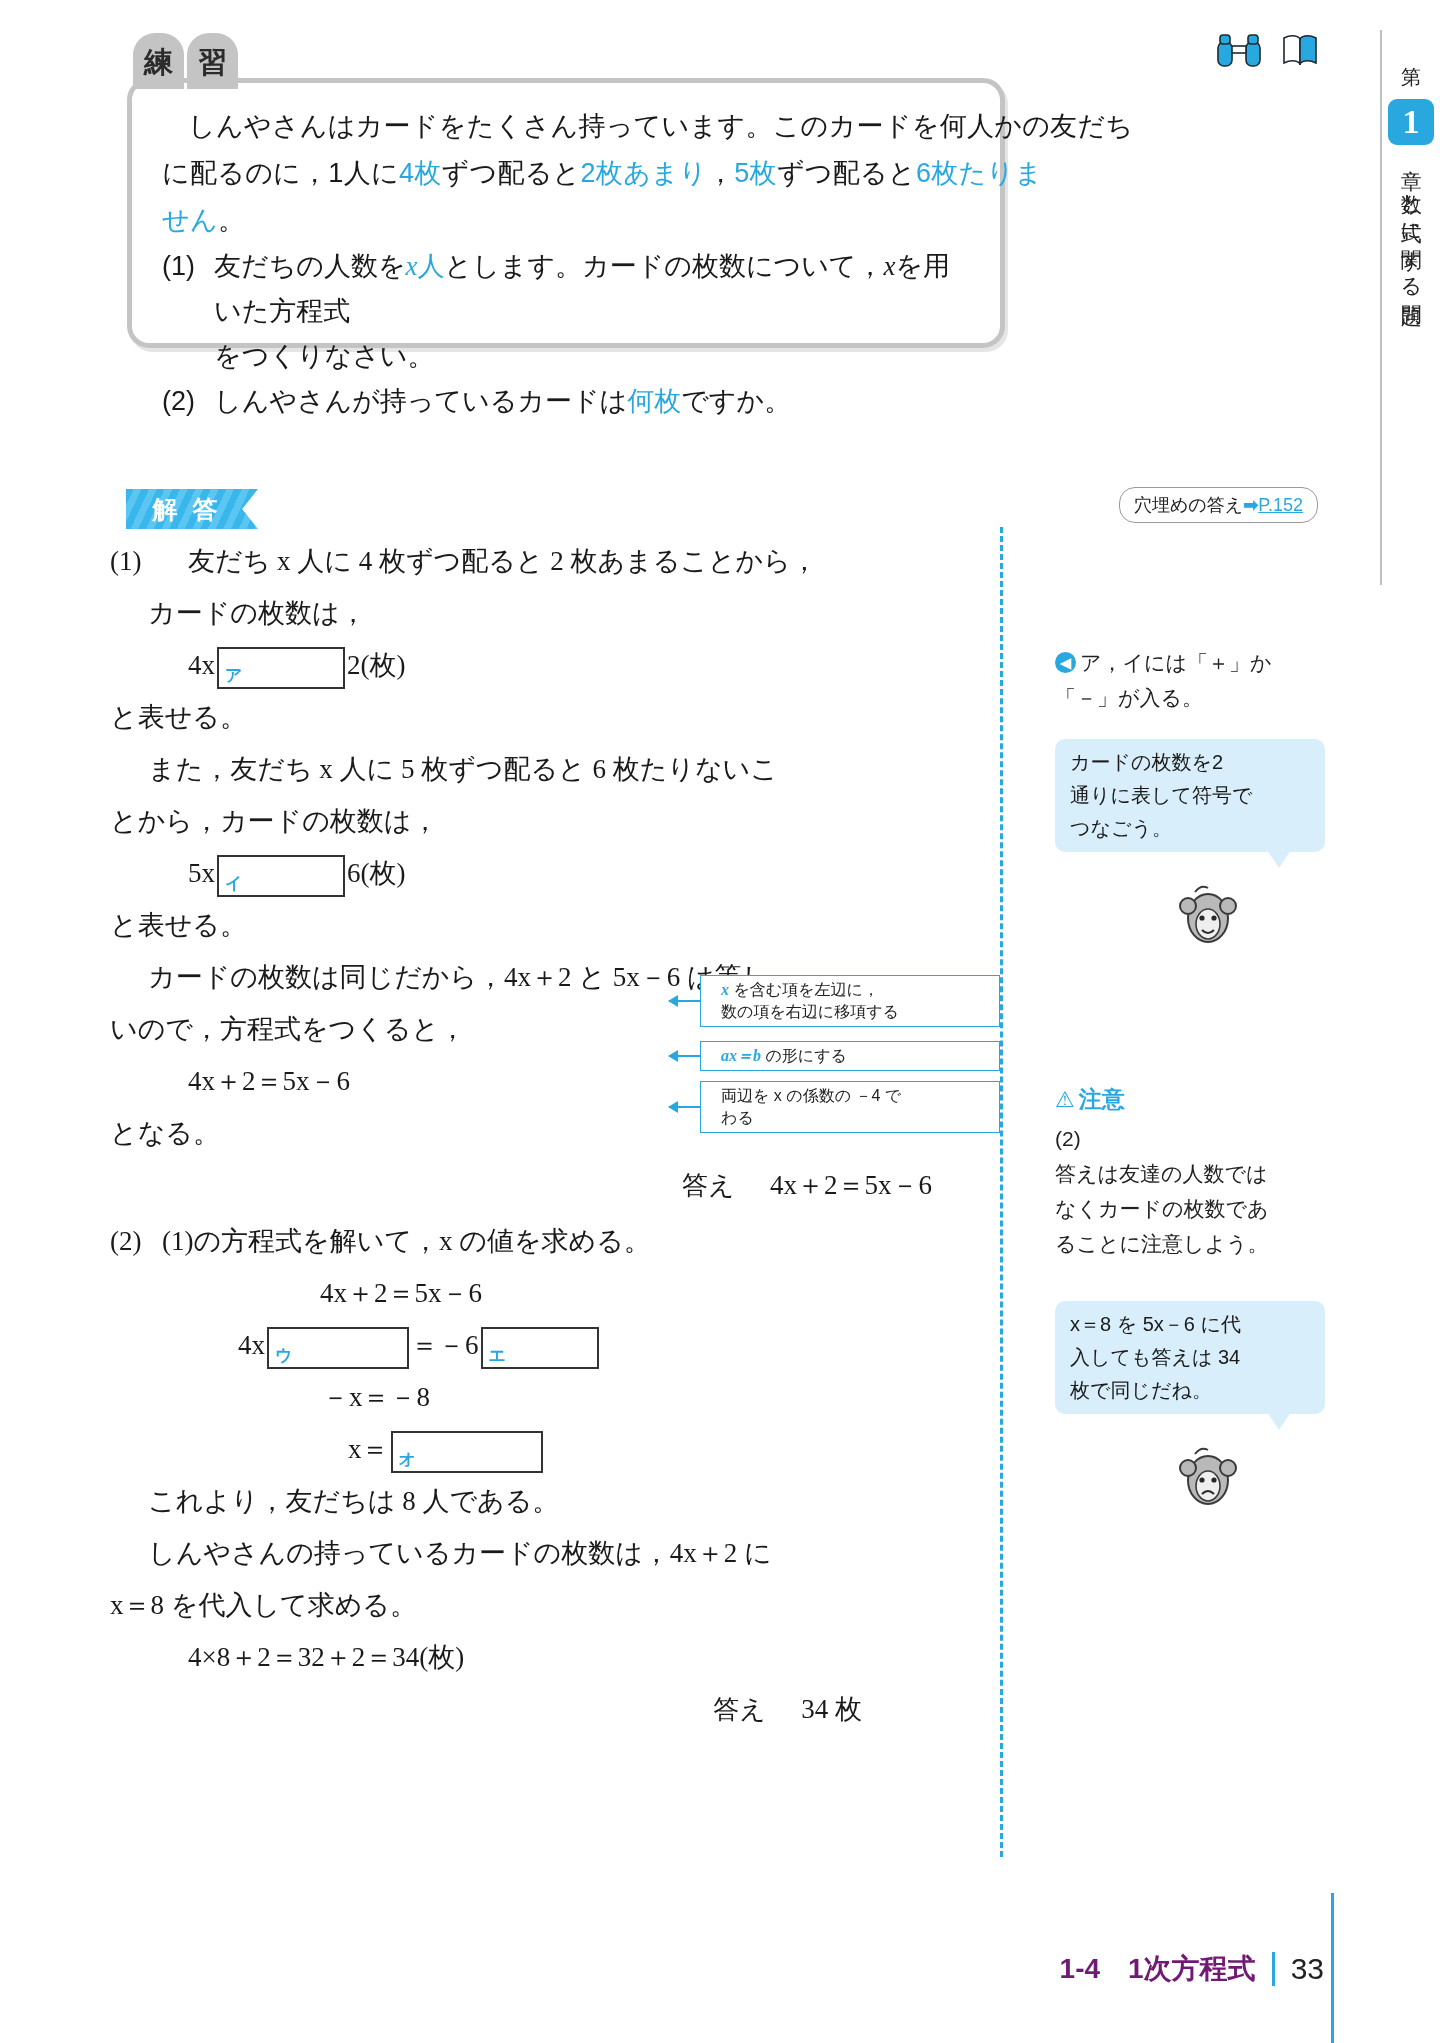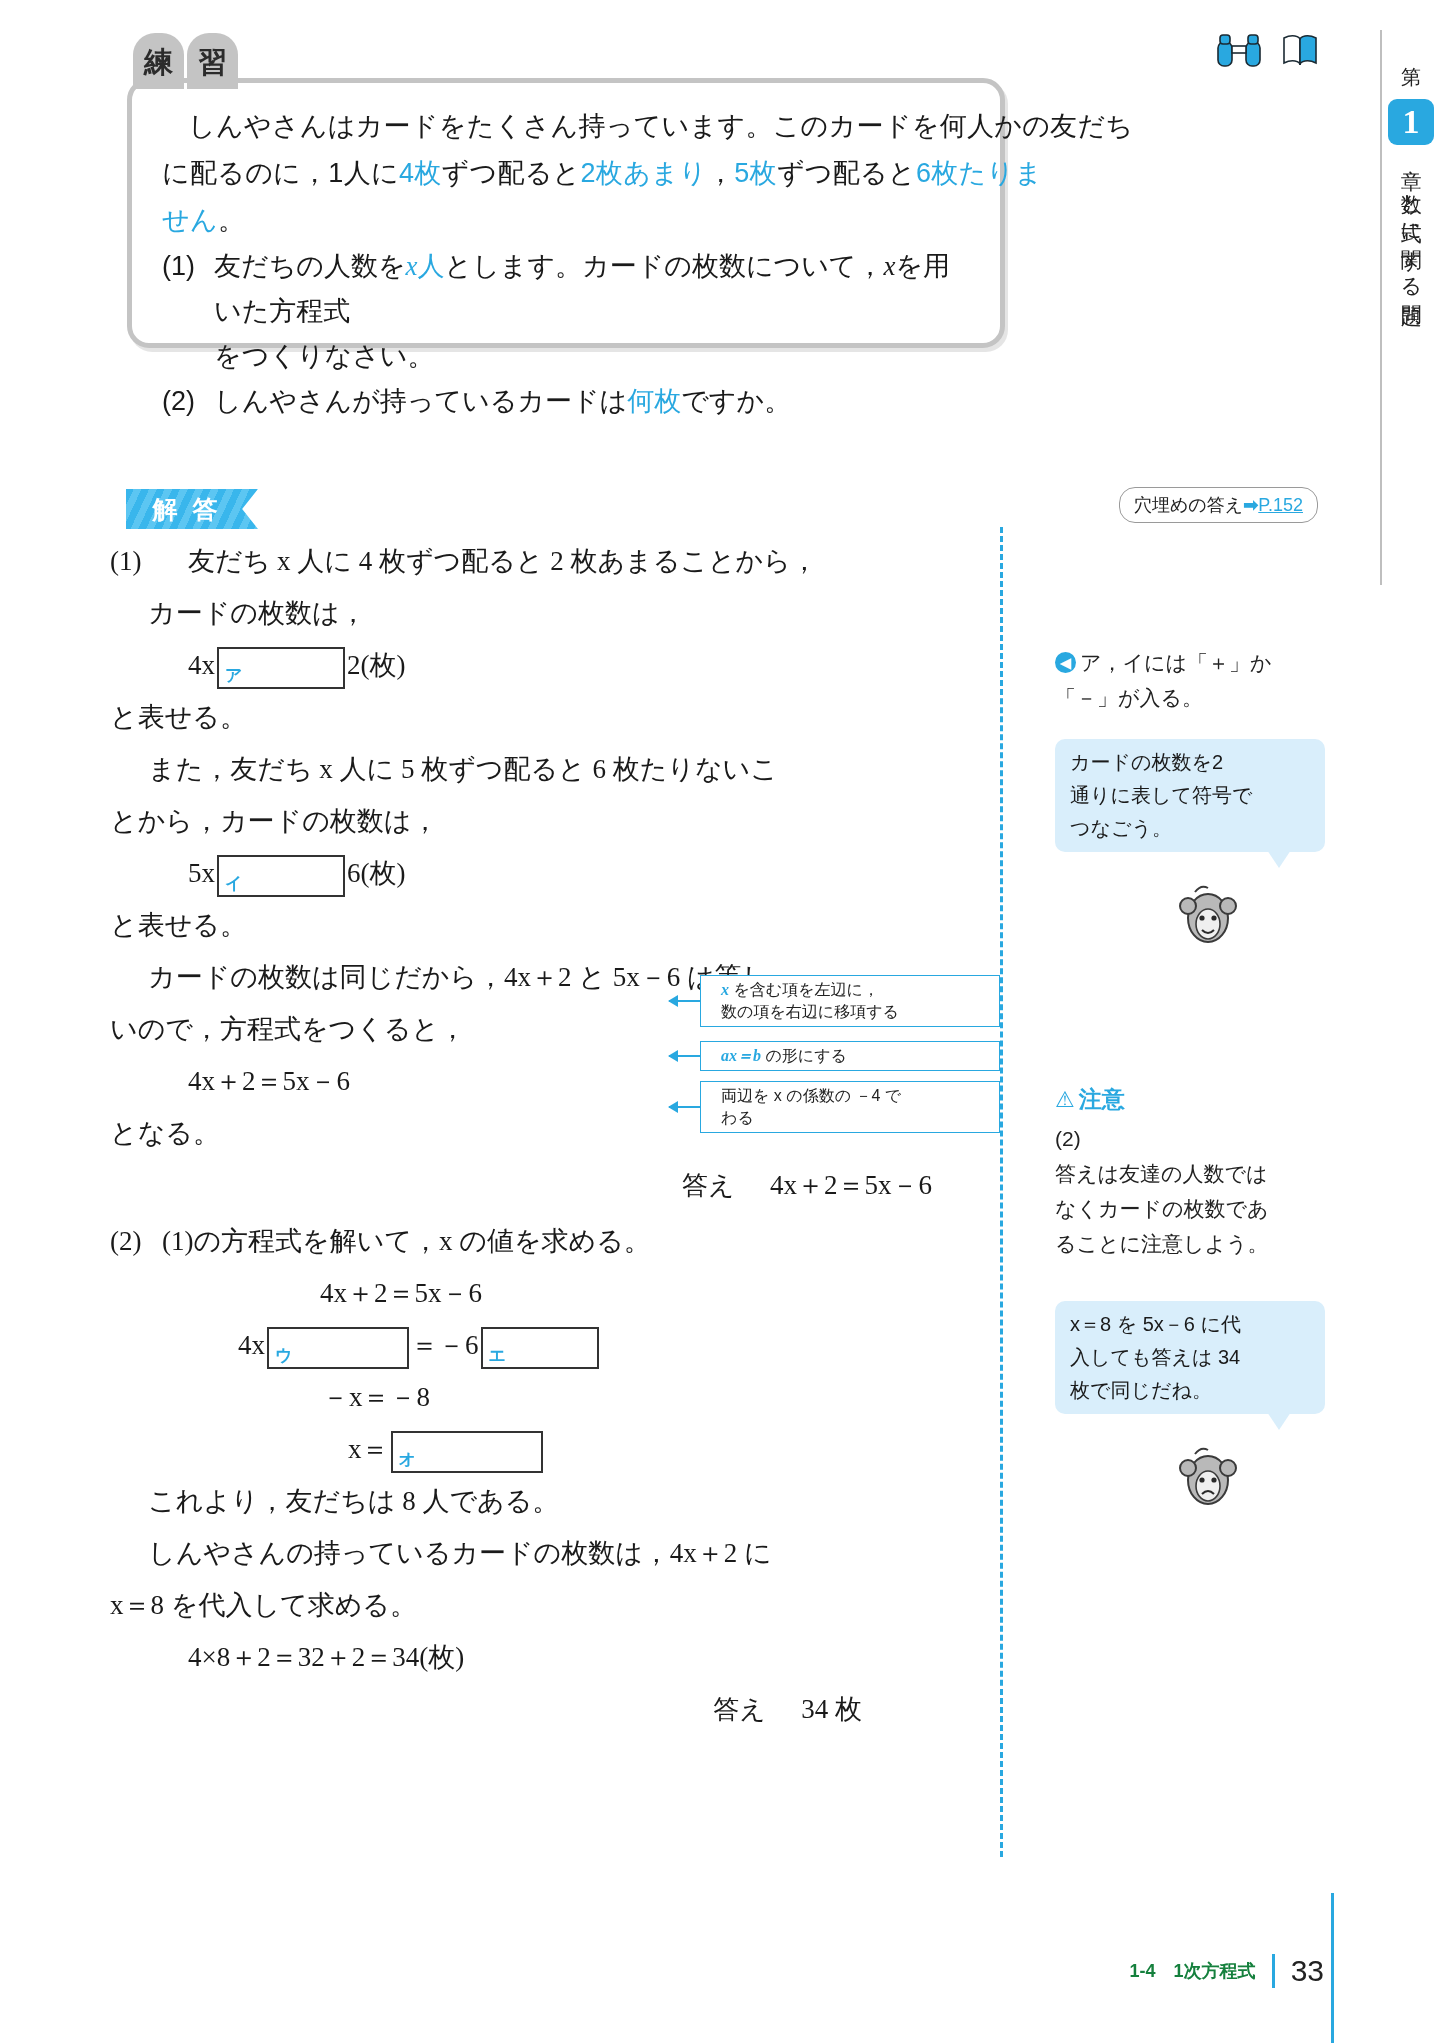--- a/index.html
+++ b/index.html
@@ -167,21 +167,21 @@
   }
   .chuui{ color:#29a8e0; font-size:23px; font-weight:bold; }
   .warn-tri{ color:#29a8e0; font-size:22px; margin-right:4px;}
 
   
   .footer{
     position:absolute; right:116px; bottom:55px;
     display:flex; align-items:center; gap:16px;
     font-family:"Liberation Sans", sans-serif;
   }
-  .foot-sec{ color:#15803d; font-size:18px; font-weight:bold; }
+  .foot-sec{ color:#701a75; font-size:28px; font-weight:bold; }
   .foot-bar{ width:3px;height:34px;background:#29a8e0; }
   .foot-pg{ font-size:30px; color:#222; }
   .foot-rule{ position:absolute; right:106px; bottom:0; width:3px; height:150px; background:#29a8e0;}
 
   .monkey{ width:70px; height:70px; }
 </style>
 </head>
 <body>
 
 <div class="page">

